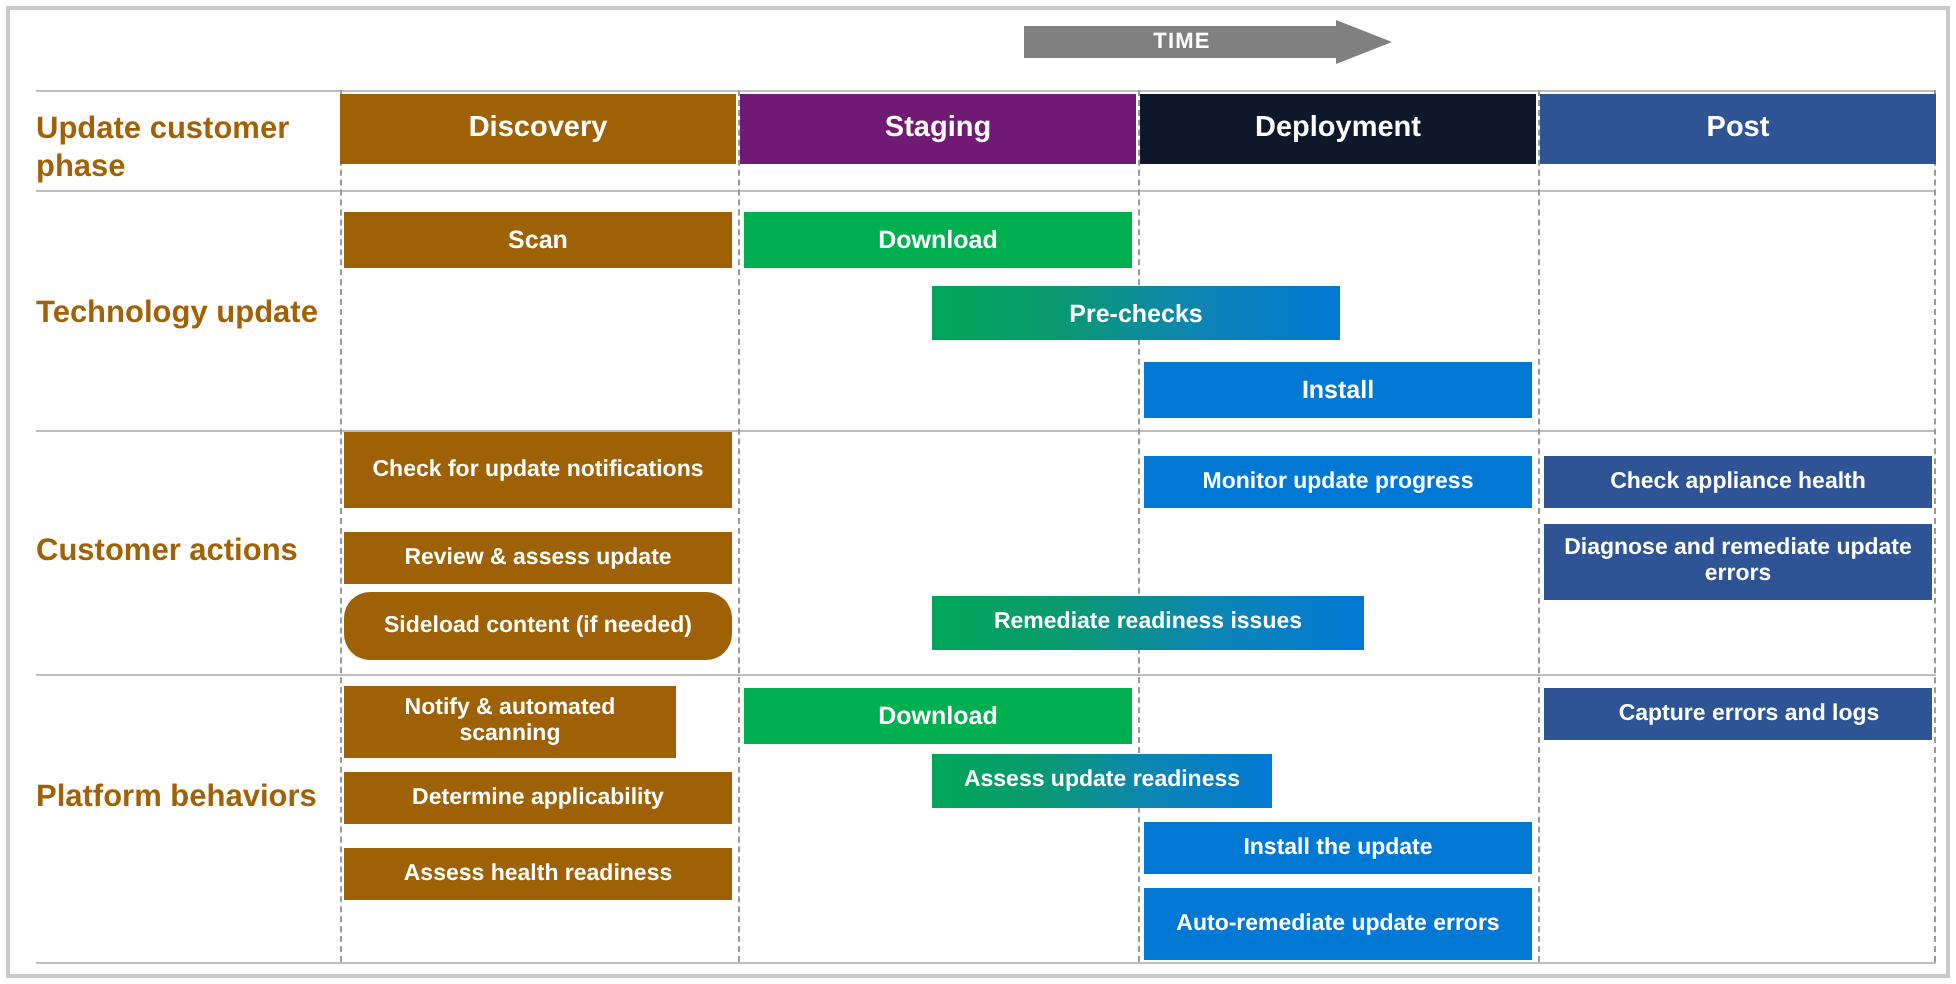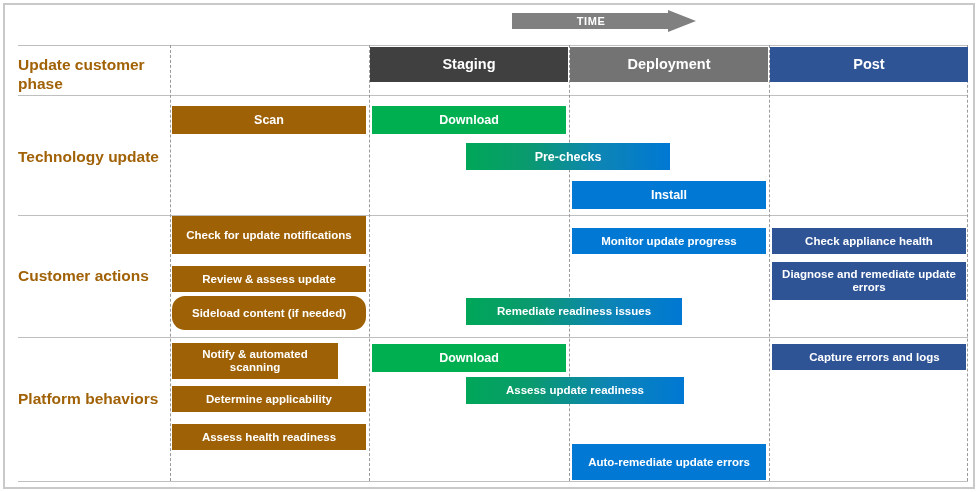--- a/index.html
+++ b/index.html
@@ -73,37 +73,39 @@
   <div class="vdash" style="left:369px;top:45px;height:436px;"></div>
   <div class="vdash" style="left:569px;top:45px;height:436px;"></div>
   <div class="vdash" style="left:769px;top:45px;height:436px;"></div>
   <div class="vdash" style="left:967px;top:45px;height:436px;"></div>
 
   <div class="rowlabel" style="top:56px;">Update customer phase</div>
   <div class="rowlabel" style="top:148px;">Technology update</div>
   <div class="rowlabel" style="top:267px;">Customer actions</div>
   <div class="rowlabel" style="top:390px;">Platform behaviors</div>
 
-  <div class="bar hdr" style="left:370px;top:47px;width:198px;height:35px;background:#404040;">Staging</div>
-  <div class="bar hdr" style="left:570px;top:47px;width:198px;height:35px;background:#737373;">Deployment</div>
+  <div class="bar hdr" style="left:170px;top:47px;width:198px;height:35px;background:#9E6105;">Discovery</div>
+  <div class="bar hdr" style="left:370px;top:47px;width:198px;height:35px;background:#701a75;">Staging</div>
+  <div class="bar hdr" style="left:570px;top:47px;width:198px;height:35px;background:#0f172a;">Deployment</div>
   <div class="bar hdr" style="left:770px;top:47px;width:198px;height:35px;background:#2E5496;">Post</div>
 
   <div class="bar sub" style="left:172px;top:106px;width:194px;height:28px;background:#9E6105;">Scan</div>
   <div class="bar sub" style="left:372px;top:106px;width:194px;height:28px;background:#00B050;">Download</div>
   <div class="bar sub" style="left:466px;top:143px;width:204px;height:27px;background:linear-gradient(90deg,#00A758 0%,#0A9A6E 30%,#0D85B4 65%,#0078D4 100%);">Pre-checks</div>
   <div class="bar sub" style="left:572px;top:181px;width:194px;height:28px;background:#0078D4;">Install</div>
 
   <div class="bar act" style="left:172px;top:216px;width:194px;height:38px;background:#9E6105;">Check for update notifications</div>
   <div class="bar act" style="left:172px;top:266px;width:194px;height:26px;background:#9E6105;">Review &amp; assess update</div>
   <div class="bar act" style="left:172px;top:296px;width:194px;height:34px;background:#9E6105;border-radius:13px;">Sideload content (if needed)</div>
   <div class="bar act" style="left:466px;top:298px;width:216px;height:27px;background:linear-gradient(90deg,#00A758 0%,#0A9A6E 30%,#0D85B4 65%,#0078D4 100%);">Remediate readiness issues</div>
   <div class="bar act" style="left:572px;top:228px;width:194px;height:26px;background:#0078D4;">Monitor update progress</div>
   <div class="bar act" style="left:772px;top:228px;width:194px;height:26px;background:#2E5496;">Check appliance health</div>
   <div class="bar act" style="left:772px;top:262px;width:194px;height:38px;background:#2E5496;">Diagnose and remediate update errors</div>
 
   <div class="bar act" style="left:172px;top:343px;width:166px;height:36px;background:#9E6105;">Notify &amp; automated scanning</div>
   <div class="bar act" style="left:172px;top:386px;width:194px;height:26px;background:#9E6105;">Determine applicability</div>
   <div class="bar act" style="left:172px;top:424px;width:194px;height:26px;background:#9E6105;">Assess health readiness</div>
   <div class="bar sub" style="left:372px;top:344px;width:194px;height:28px;background:#00B050;">Download</div>
-  <div class="bar act" style="left:466px;top:377px;width:218px;height:27px;background:linear-gradient(90deg,#00A758 0%,#0A9A6E 30%,#0D85B4 65%,#0078D4 100%);">Assess update readiness</div>
+  <div class="bar act" style="left:466px;top:377px;width:170px;height:27px;background:linear-gradient(90deg,#00A758 0%,#0A9A6E 30%,#0D85B4 65%,#0078D4 100%);">Assess update readiness</div>
+  <div class="bar act" style="left:572px;top:411px;width:194px;height:26px;background:#0078D4;">Install  the update</div>
   <div class="bar act" style="left:572px;top:444px;width:194px;height:36px;background:#0078D4;">Auto-remediate update errors</div>
   <div class="bar act" style="left:772px;top:344px;width:194px;height:26px;background:#2E5496;padding-left:15px;">Capture errors and logs</div>
 </div>
 
 </body></html>

